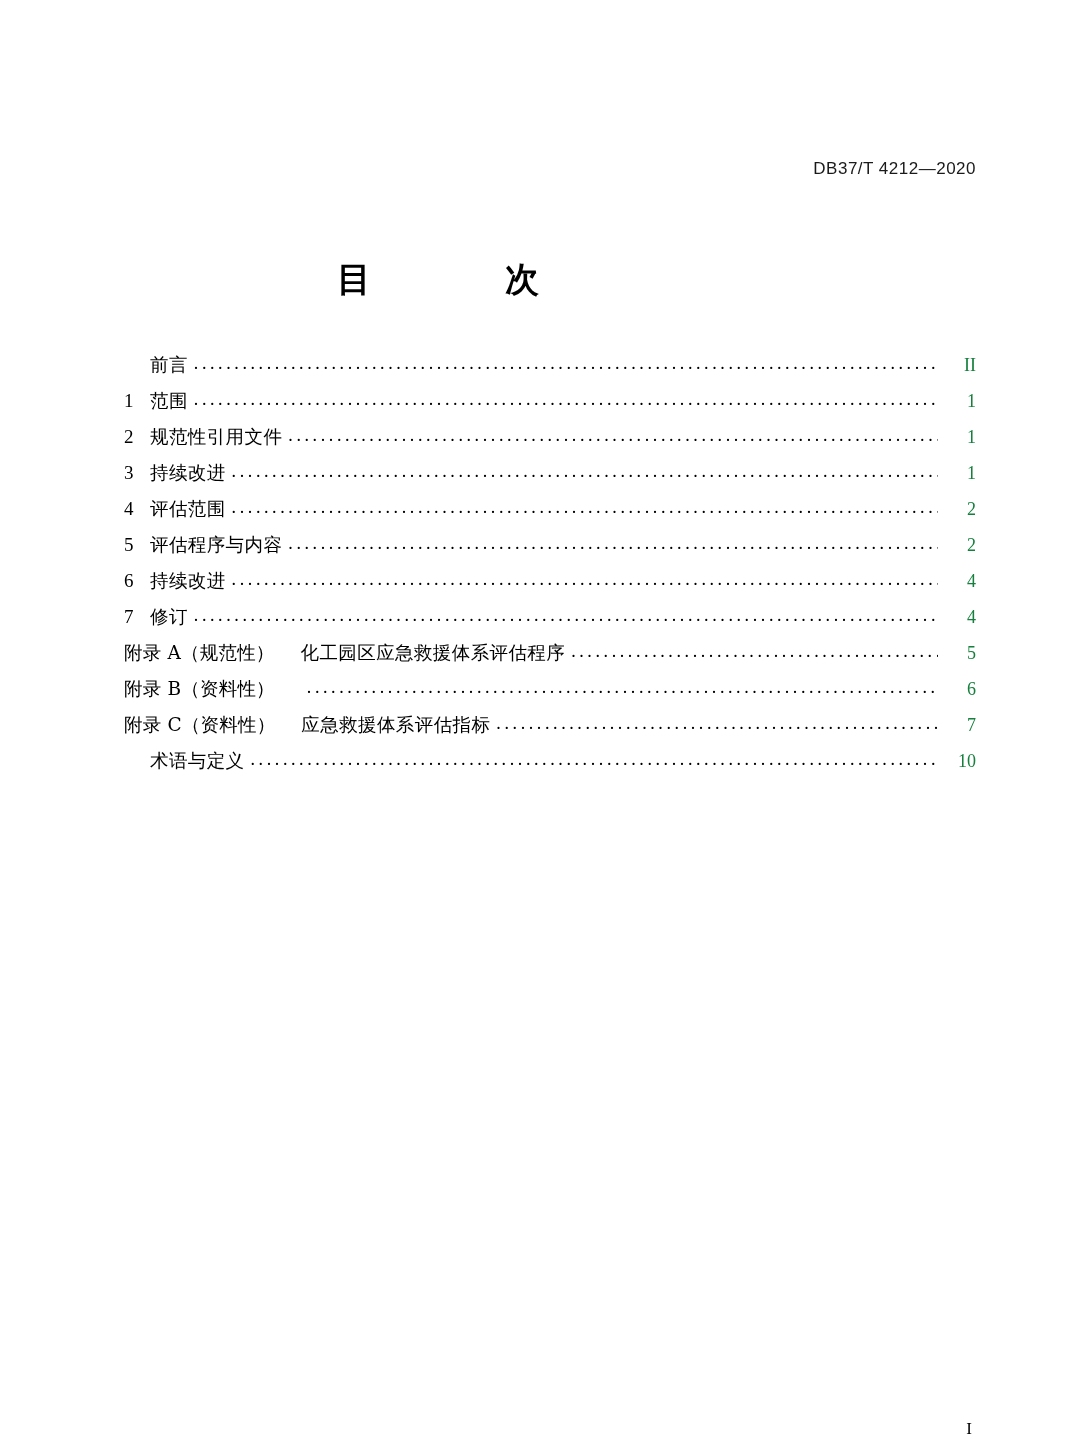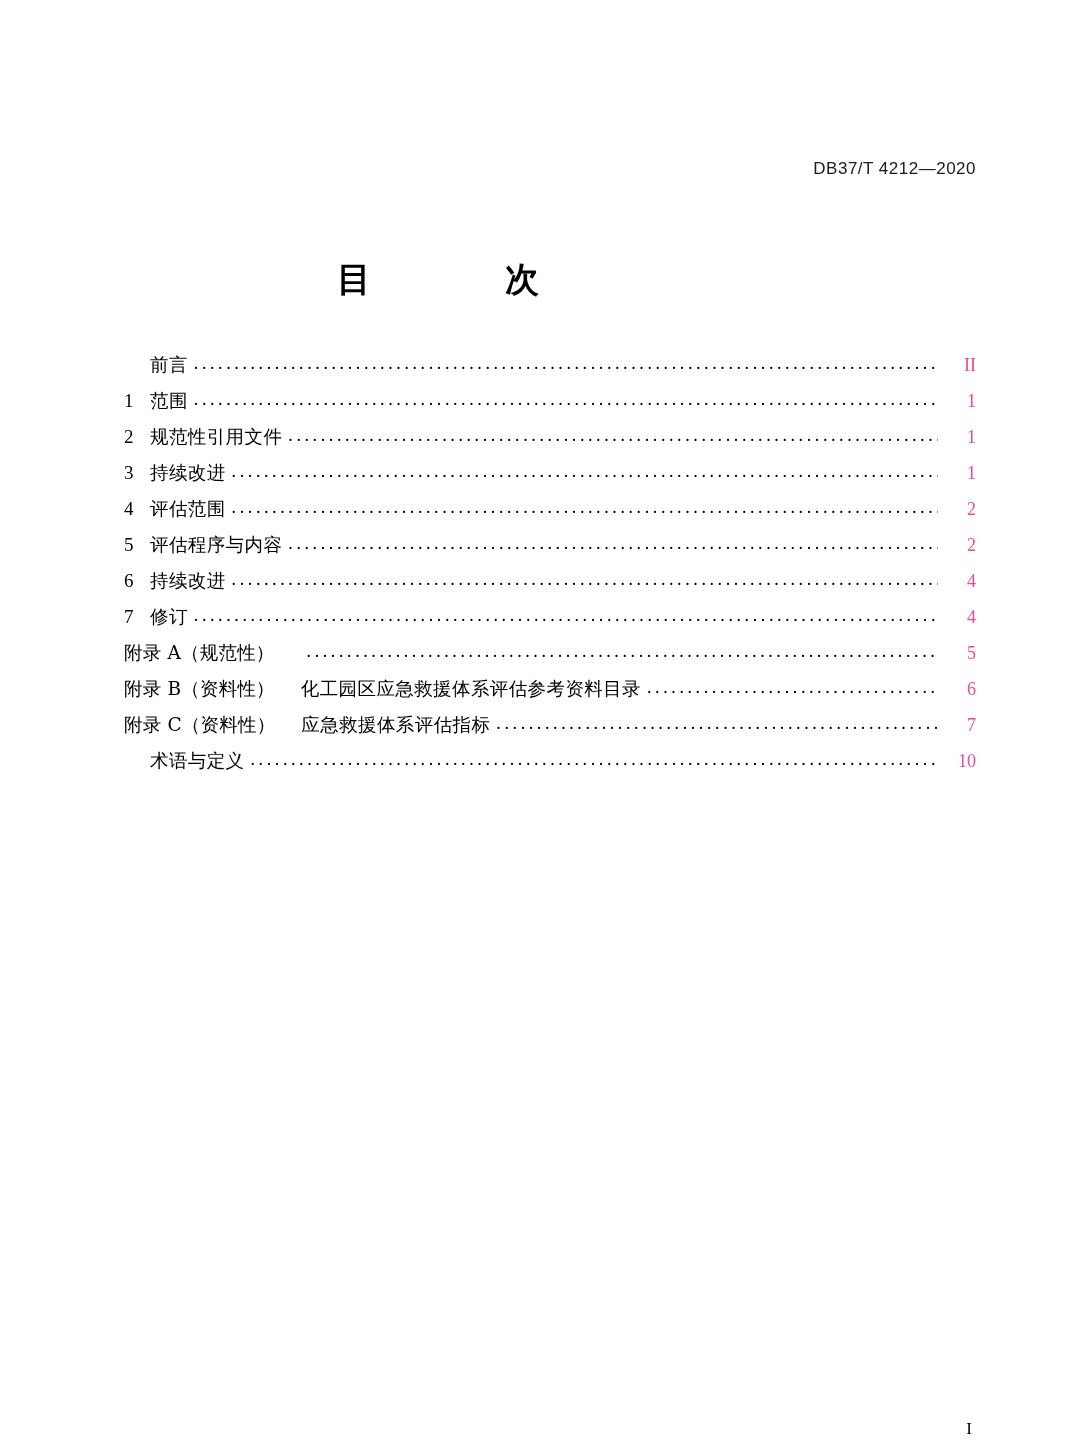--- a/index.html
+++ b/index.html
@@ -84,21 +84,21 @@
     color: #000000;
     position: relative;
     top: -2px;
   }
   .toc-page {
     flex: 0 0 auto;
     min-width: 34px;
     text-align: right;
     font-family: "Liberation Serif", serif;
     font-size: 18px;
-    color: #ec4899;
+    color: #15803d;
   }
   .footer-page {
     position: absolute;
     bottom: 36px;
     right: 108px;
     font-family: "Liberation Serif", serif;
     font-size: 17px;
     color: #000000;
   }
 </style>
@@ -156,27 +156,27 @@
       </div>
       <div class="toc-row">
         <span class="toc-num">7</span>
         <span class="toc-label">修订</span>
         <span class="dots">........................................................................................................................................................................................................</span>
         <span class="toc-page">4</span>
       </div>
       <div class="toc-row">
         <span class="toc-label annex">附录 A（规范性）</span>
         <span class="gap-annex"></span>
+        <span class="toc-label">化工园区应急救援体系评估程序</span>
         <span class="dots">........................................................................................................................................................................................................</span>
         <span class="toc-page">5</span>
       </div>
       <div class="toc-row">
         <span class="toc-label annex">附录 B（资料性）</span>
         <span class="gap-annex"></span>
-        <span class="toc-label">化工园区应急救援体系评估参考资料目录</span>
         <span class="dots">........................................................................................................................................................................................................</span>
         <span class="toc-page">6</span>
       </div>
       <div class="toc-row">
         <span class="toc-label annex">附录 C（资料性）</span>
         <span class="gap-annex"></span>
         <span class="toc-label">应急救援体系评估指标</span>
         <span class="dots">........................................................................................................................................................................................................</span>
         <span class="toc-page">7</span>
       </div>

